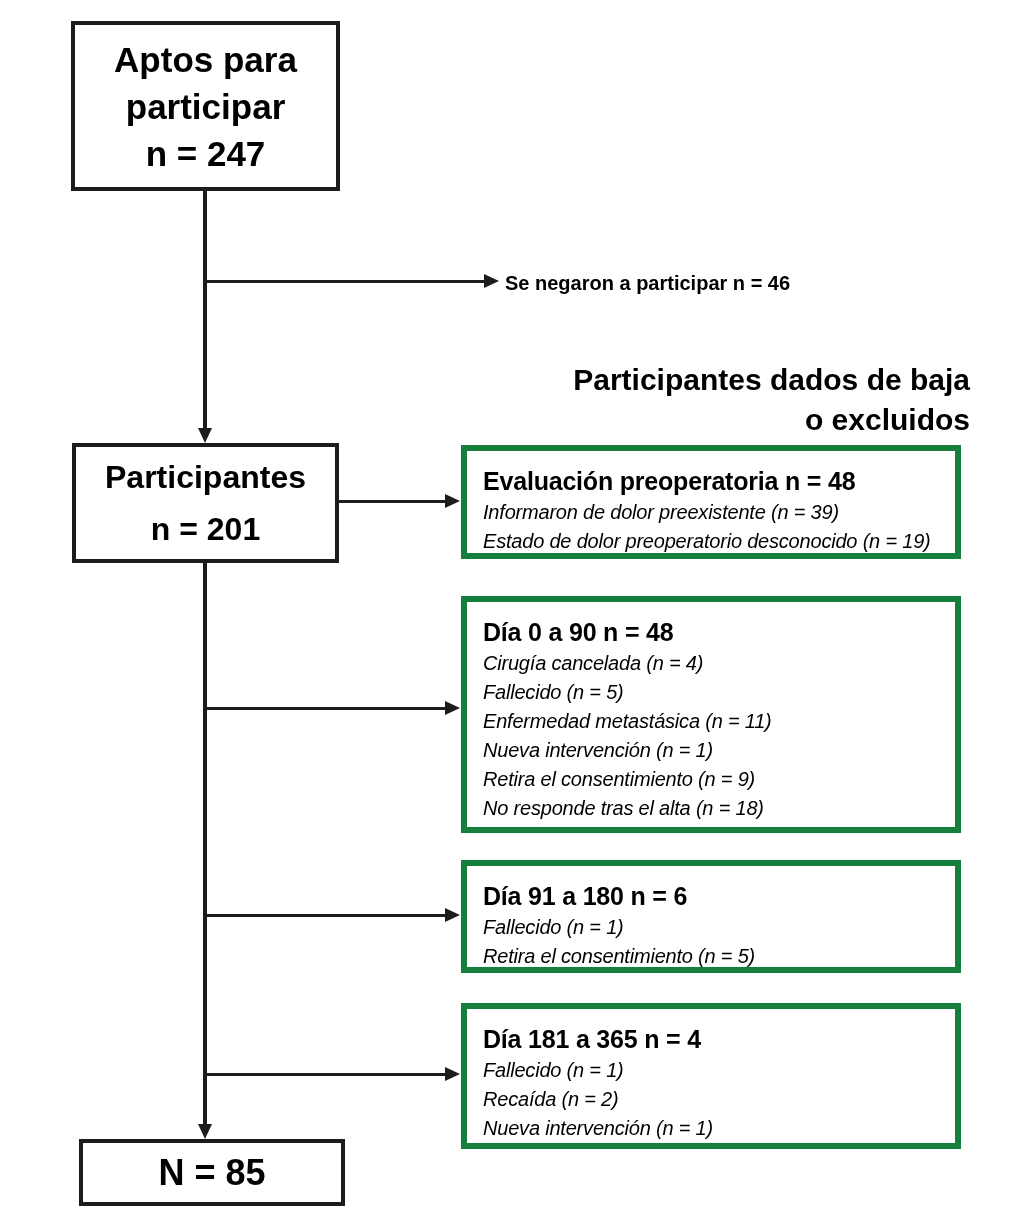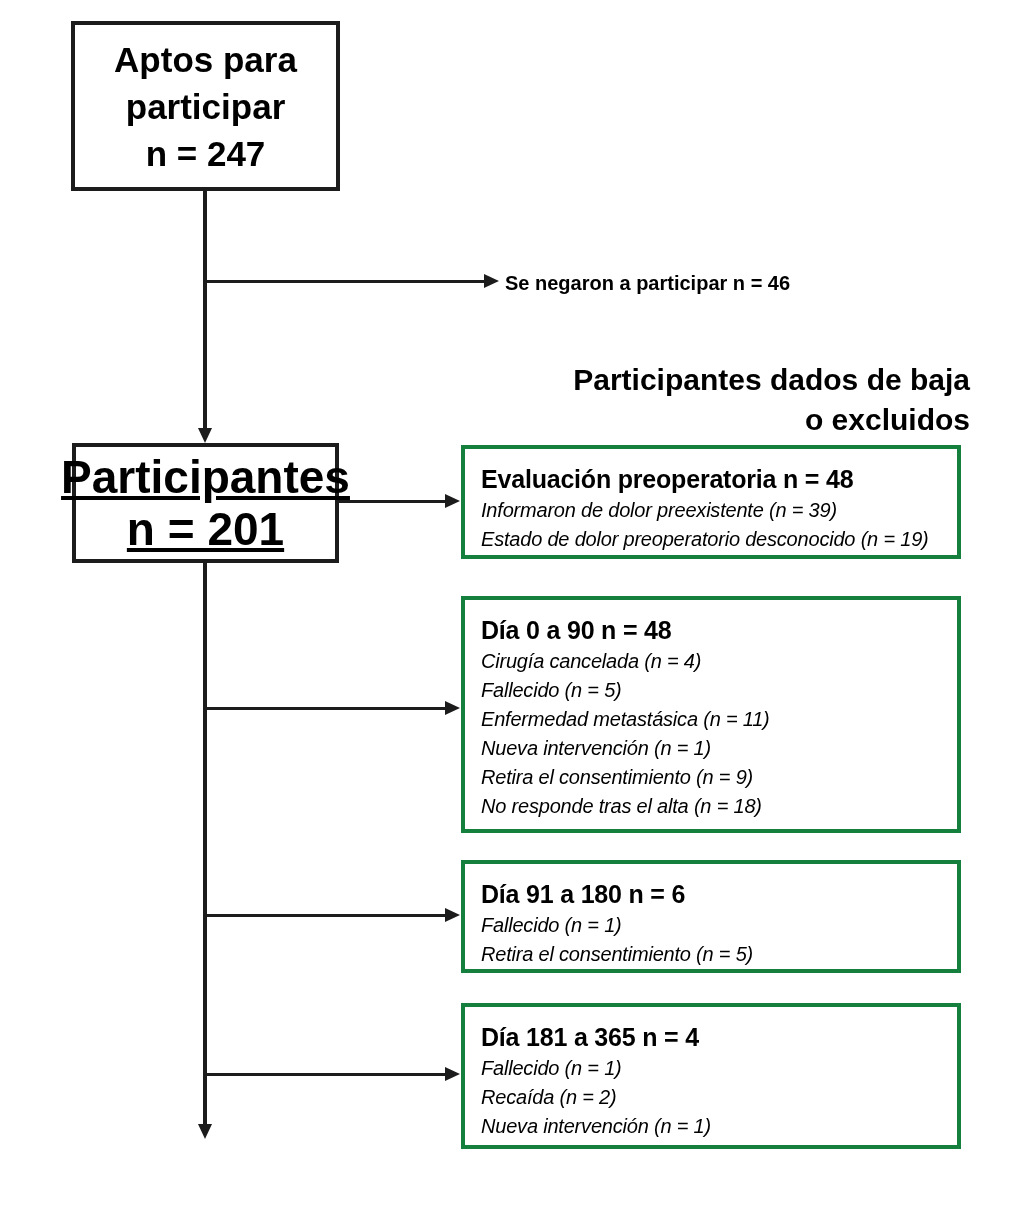--- a/index.html
+++ b/index.html
@@ -17,28 +17,28 @@
     background:#ffffff;
     border:4px solid #1c1c1c;
     box-sizing:border-box;
   }
   .center-box{
     display:flex;flex-direction:column;
     justify-content:center;align-items:center;
     text-align:center;
   }
   .big-line{font-weight:700;font-size:35px;line-height:47px;white-space:nowrap;}
-  .mid-line{font-weight:700;font-size:46px;line-height:52px;white-space:nowrap;text-decoration:underline;}
+  .mid-line{font-weight:700;font-size:32px;line-height:52px;white-space:nowrap;}
   .n85-line{font-weight:700;font-size:36px;line-height:50px;white-space:nowrap;}
 
   
   .exc-box{
     position:absolute;
     background:#ffffff;
-    border:4px solid #15803d;
+    border:6px solid #15803d;
     box-sizing:border-box;
     padding:13px 8px 0 16px;
     text-align:left;
   }
   .exc-title{
     font-weight:700;font-size:25px;line-height:34px;
     white-space:nowrap;letter-spacing:-0.2px;
   }
   .exc-item{
     font-style:italic;font-size:20px;line-height:29px;
@@ -137,14 +137,17 @@
     <div class="exc-item">Retira el consentimiento (n = 5)</div>
   </div>
 
   <div class="exc-box" style="left:461px;top:1003px;width:500px;height:146px;">
     <div class="exc-title">Día 181 a 365 n = 4</div>
     <div class="exc-item">Fallecido (n = 1)</div>
     <div class="exc-item">Recaída (n = 2)</div>
     <div class="exc-item">Nueva intervención (n = 1)</div>
   </div>
 
+  <div class="fbox center-box" style="left:79px;top:1139px;width:266px;height:67px;">
+    <div class="n85-line">N = 85</div>
+  </div>
 
 </div>
 
 </body></html>

